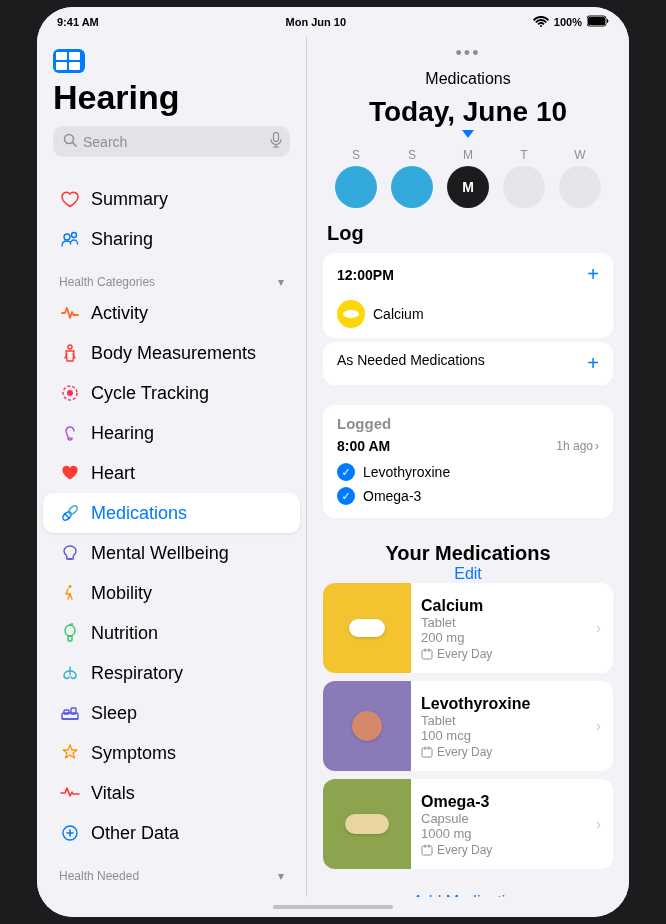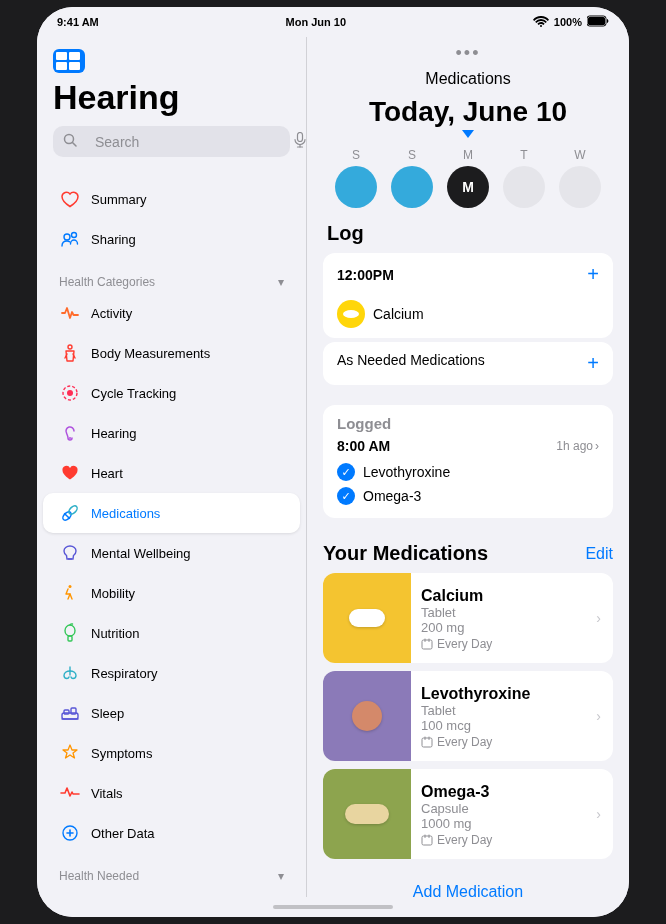--- a/index.html
+++ b/index.html
@@ -79,21 +79,21 @@
       line-height: 1.1;
       margin-bottom: 10px;
     }
     .search-bar {
       display: flex;
       align-items: center;
       background: rgba(116,116,128,0.12);
       border-radius: 10px;
       padding: 6px 10px;
       margin: 0 0 14px 0;
-      gap: 18px;
+      gap: 6px;
     }
     .search-bar input {
       border: none;
       background: transparent;
       font-size: 14px;
       color: #3c3c43;
       outline: none;
       flex: 1;
     }
     .search-bar input::placeholder { color: #8e8e93; }
@@ -106,21 +106,21 @@
       padding: 9px 16px;
       gap: 10px;
       cursor: pointer;
       border-radius: 10px;
       margin: 0 6px;
     }
     .nav-item.active {
       background: white;
       box-shadow: 0 1px 3px rgba(0,0,0,0.1);
     }
-    .nav-item-label { font-size: 13px; color: #000; font-weight: 400; }
+    .nav-item-label { font-size: 18px; color: #000; font-weight: 400; }
     .nav-item-label.blue { color: #007aff; font-weight: 500; }
     .nav-icon { width: 22px; height: 22px; display: flex; align-items: center; justify-content: center; }
     .section-header {
       display: flex;
       align-items: center;
       justify-content: space-between;
       padding: 8px 22px 4px 22px;
     }
     .section-header-label { font-size: 12px; font-weight: 500; color: #8e8e93; text-transform: none; }
     .chevron-icon { color: #8e8e93; font-size: 12px; }
@@ -277,21 +277,21 @@
       font-size: 11px;
     }
     .logged-med-name { font-size: 14px; color: #000; }
 
     
     .your-meds-header {
       display: flex;
       justify-content: space-between;
       align-items: center;
       padding: 0 16px;
-      margin-bottom: 8px;
+      flex-direction: column;
     }
     .your-meds-title { font-size: 20px; font-weight: 700; color: #000; }
     .edit-btn { font-size: 16px; color: #007aff; font-weight: 400; }
 
     .med-card {
       background: white;
       border-radius: 12px;
       margin: 0 16px 8px 16px;
       display: flex;
       align-items: stretch;

